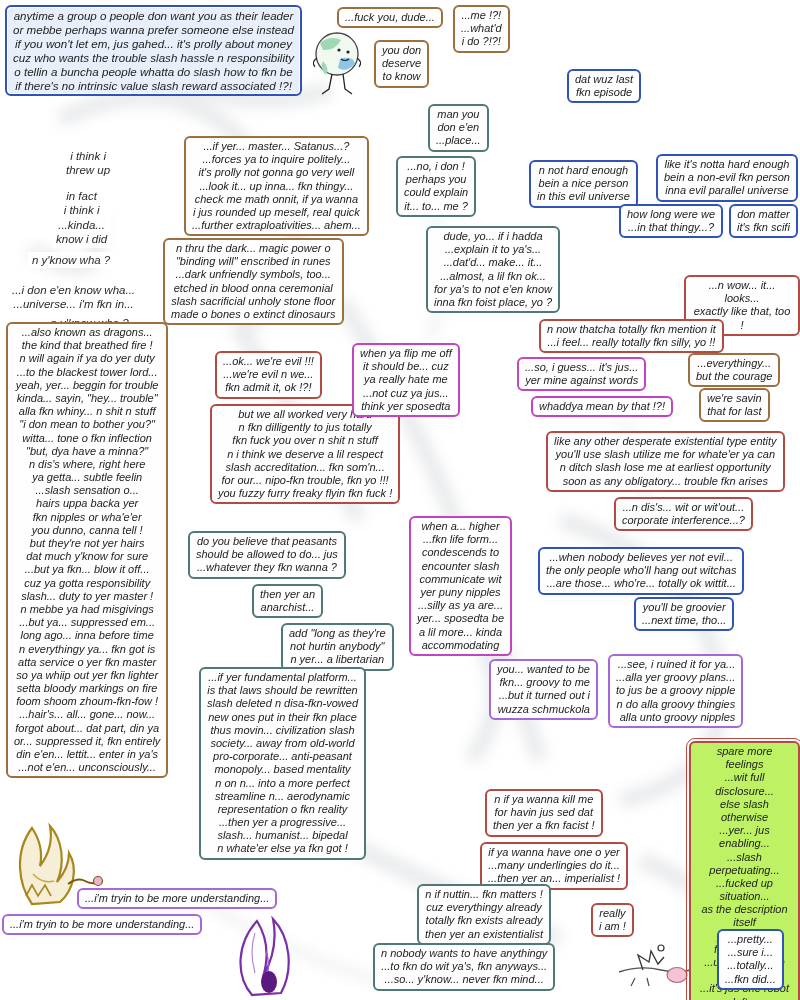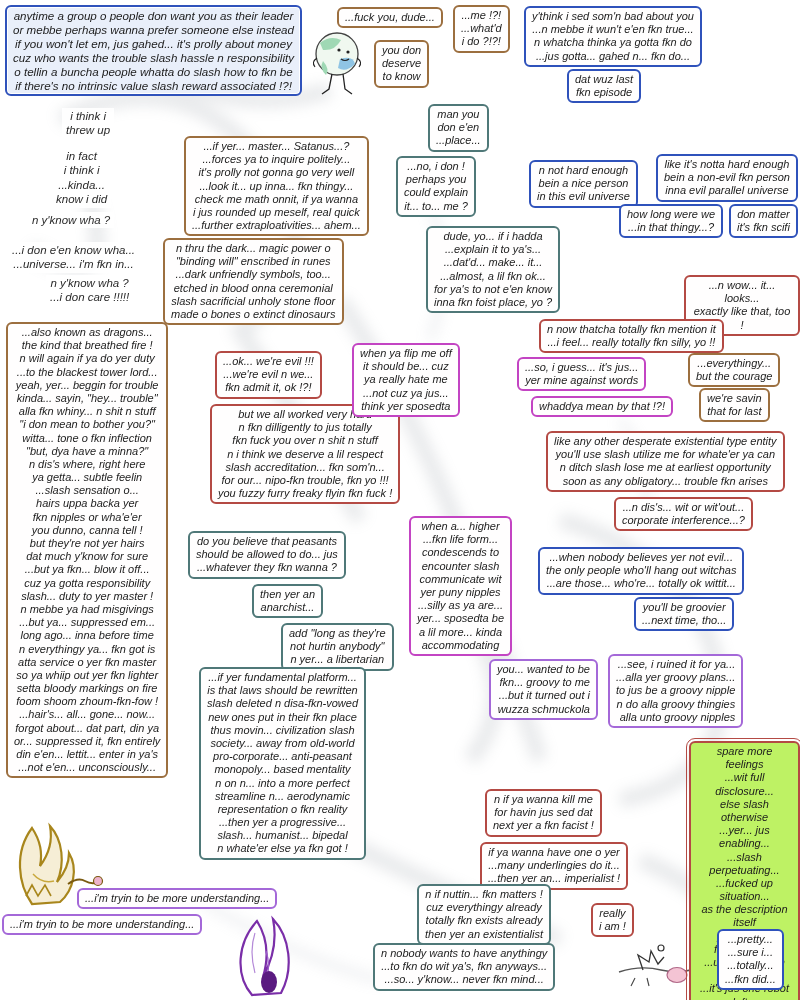--- a/index.html
+++ b/index.html
@@ -13,21 +13,21 @@
   .blue{border-color:#2f52bb;}
   .brown{border-color:#9c6f3f;}
   .teal{border-color:#4f7878;}
   .red{border-color:#b44a44;margin-left:28px;}
   .magenta{border-color:#c344c3;}
   .violet{border-color:#a468d8;text-align:right;}
   .lg{font-size:11.6px;background:#e9effa;box-shadow:inset 0 0 0 1px #fff;}
   .pinkfill{background:#bef264;outline:1px solid #b44a44;outline-offset:2px;}
   .plain{position:absolute;z-index:1;border:0;border-radius:0;background:rgba(255,255,255,.9);
          padding:1px 4px;color:#2a2a2a;font:italic 11.5px/1.25 "Liberation Sans",sans-serif;
-         text-align:center;white-space:pre-line;}
+         text-align:center;white-space:pre-line;margin-top:40px;}
   .chr{position:absolute;z-index:1;}
 </style>
 </head>
 <body>
 
 <div id="page">
 
   <svg id="smoke" width="800" height="1000">
     <defs>
         <filter id="bl">
@@ -57,24 +57,20 @@
 cuz who wants the trouble slash hassle n responsibility
 o tellin a buncha people whatta do slash how to fkn be
 if there's no intrinsic value slash reward associated !?!</div>
   <div class="bubble brown" style="left:337px;top:7px">...fuck you, dude...</div>
   <div class="bubble brown" style="left:453px;top:5px">...me !?!
 ...what'd
 i do ?!?!</div>
   <div class="bubble brown" style="left:374px;top:40px">you don
 deserve
 to know</div>
-  <div class="bubble blue" style="left:524px;top:6px">y'think i sed som'n bad about you
-...n mebbe it wun't e'en fkn true...
-n whatcha thinka ya gotta fkn do
-...jus gotta... gahed n... fkn do...</div>
   <div class="bubble blue" style="left:567px;top:69px">dat wuz last
 fkn episode</div>
 
   <div class="plain" style="left:62px;top:108px">i think i
 threw up</div>
   <div class="plain" style="left:52px;top:148px">in fact
 i think i
 ...kinda...
 know i did</div>
   <div class="plain" style="left:28px;top:212px">n y'know wha ?</div>
@@ -253,21 +249,21 @@
 as the description itself
 propagates furtherances
 ...until, pretty fkn soon...
 ...it's jus one robot left...
 inna... alla fkn universe
 ...jus... talkin to imself...
 n how much fun is dat ?</div>
 
   <div class="bubble red" style="left:457px;top:789px">n if ya wanna kill me
 for havin jus sed dat
-next yer a fkn facist !</div>
+then yer a fkn facist !</div>
   <div class="bubble red" style="left:452px;top:842px">if ya wanna have one o yer
 ...many underlingies do it...
 ...then yer an... imperialist !</div>
   <div class="bubble teal" style="left:417px;top:884px">n if nuttin... fkn matters !
 cuz everythingy already
 totally fkn exists already
 then yer an existentialist</div>
   <div class="bubble red" style="left:563px;top:903px">really
 i am !</div>
   <div class="bubble teal" style="left:373px;top:943px">n nobody wants to have anythingy

